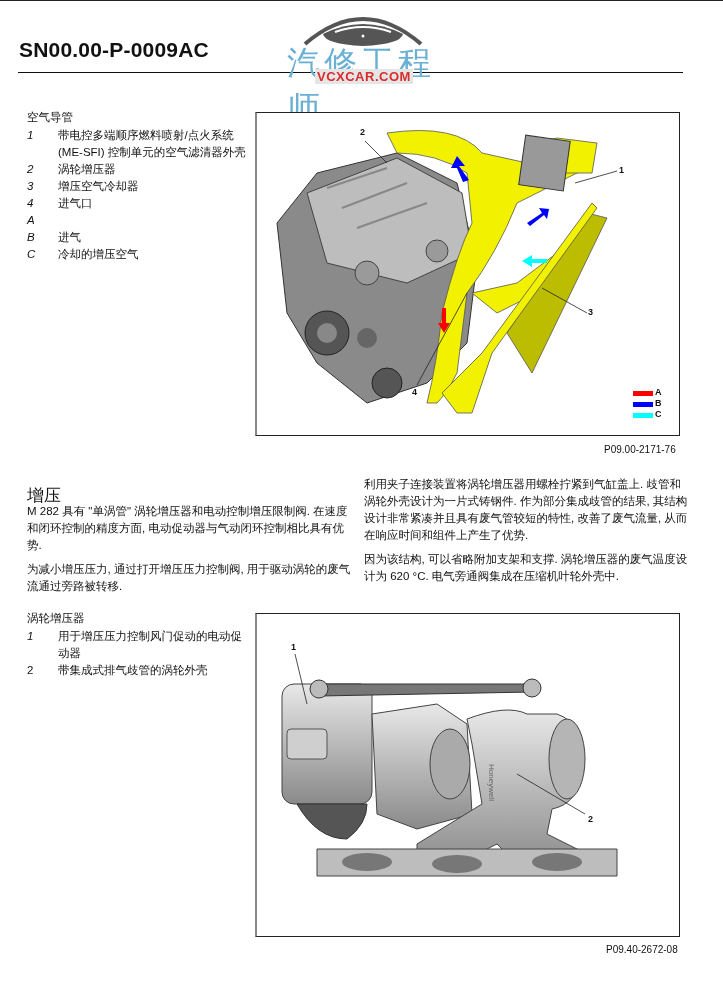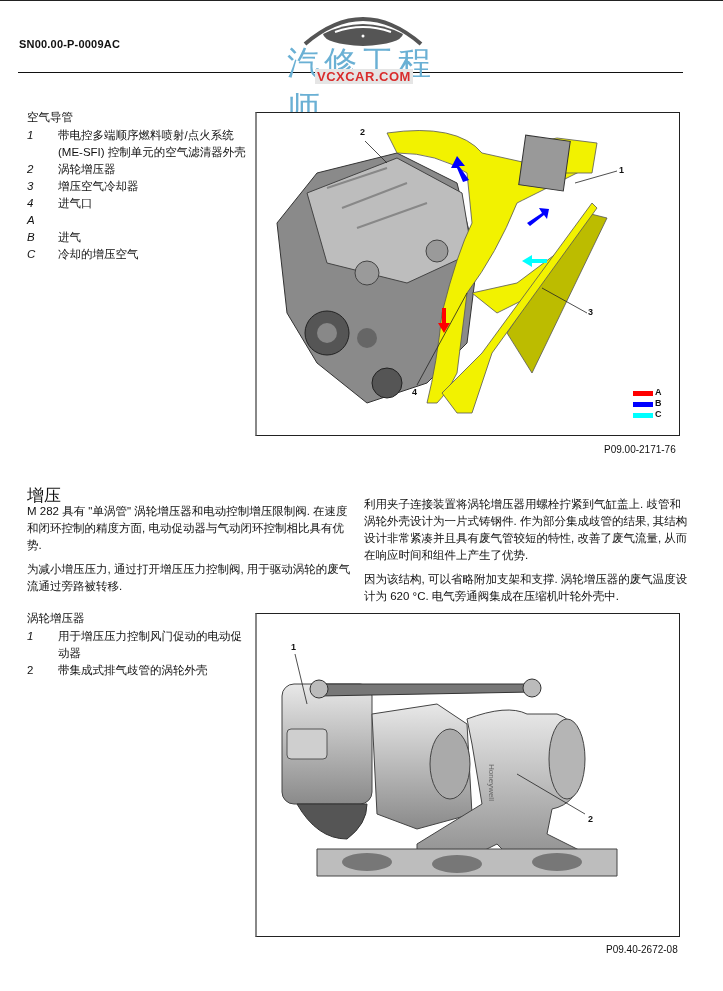--- a/index.html
+++ b/index.html
@@ -1,19 +1,19 @@
 <!DOCTYPE html>
 <html><head>
 <meta charset="utf-8">
 <style>
   html, body { margin:0; padding:0; background:#ffffff; }
   body { width:723px; height:991px; position:relative; overflow:hidden;
          font-family:"Liberation Sans", "DejaVu Sans", sans-serif; color:#111; }
   .topline { position:absolute; left:0; top:0; width:723px; height:1px; background:#222; }
-  .doc-id { position:absolute; left:19px; top:38px; font-size:11px; font-weight:bold; letter-spacing:0.2px;text-align:right; }
+  .doc-id { position:absolute; left:19px; top:38px; font-size:21px; font-weight:bold; letter-spacing:0.2px;text-align:right; }
   .hr { position:absolute; left:18px; top:72px; width:665px; height:1px; background:#111; }
 
   .logo { position:absolute; left:283px; top:4px; width:160px; height:80px; }
   .logo-cn { position:absolute; left:4px; top:37px; font-size:33px; color:#6ab0d4; letter-spacing:4px; font-family:"DejaVu Sans", sans-serif; }
   .logo-en { position:absolute; left:32px; top:65px; font-size:13px; color:#d92c2c; font-weight:bold; letter-spacing:0.5px; background:#e5e5e5; padding:0 2px; }
 
   .legend-block { position:absolute; left:27px; font-size:11.5px; line-height:17px; }
   .legend-title { margin-bottom:1px; }
   .legend-row { display:flex; }
   .legend-key { width:31px; font-style:italic; flex:none; }
@@ -124,21 +124,21 @@
     <span class="leg-lab" style="left:398px;top:296px">C</span>
   </div>
 </div>
 <div class="fig-caption" style="left:604px;top:444px">P09.00-2171-76</div>
 
 <div class="para-title" style="left:27px;top:484px">增压</div>
 <div class="para" style="left:27px;top:503px">
   <p>M 282 具有 "单涡管" 涡轮增压器和电动控制增压限制阀. 在速度和闭环控制的精度方面, 电动促动器与气动闭环控制相比具有优势.</p>
   <p>为减小增压压力, 通过打开增压压力控制阀, 用于驱动涡轮的废气流通过旁路被转移.</p>
 </div>
-<div class="para" style="left:364px;top:496px;width:325px">
+<div class="para" style="left:364px;top:476px;width:325px">
   <p>利用夹子连接装置将涡轮增压器用螺栓拧紧到气缸盖上. 歧管和涡轮外壳设计为一片式铸钢件. 作为部分集成歧管的结果, 其结构设计非常紧凑并且具有废气管较短的特性, 改善了废气流量, 从而在响应时间和组件上产生了优势.</p>
   <p>因为该结构, 可以省略附加支架和支撑. 涡轮增压器的废气温度设计为 620 °C. 电气旁通阀集成在压缩机叶轮外壳中.</p>
 </div>
 
 <div class="legend-block" style="top:610px">
   <div class="legend-title">涡轮增压器</div>
   <div class="legend-row">
     <span class="legend-key">1</span>
     <span class="legend-text">用于增压压力控制风门促动的电动促动器</span>
   </div>

